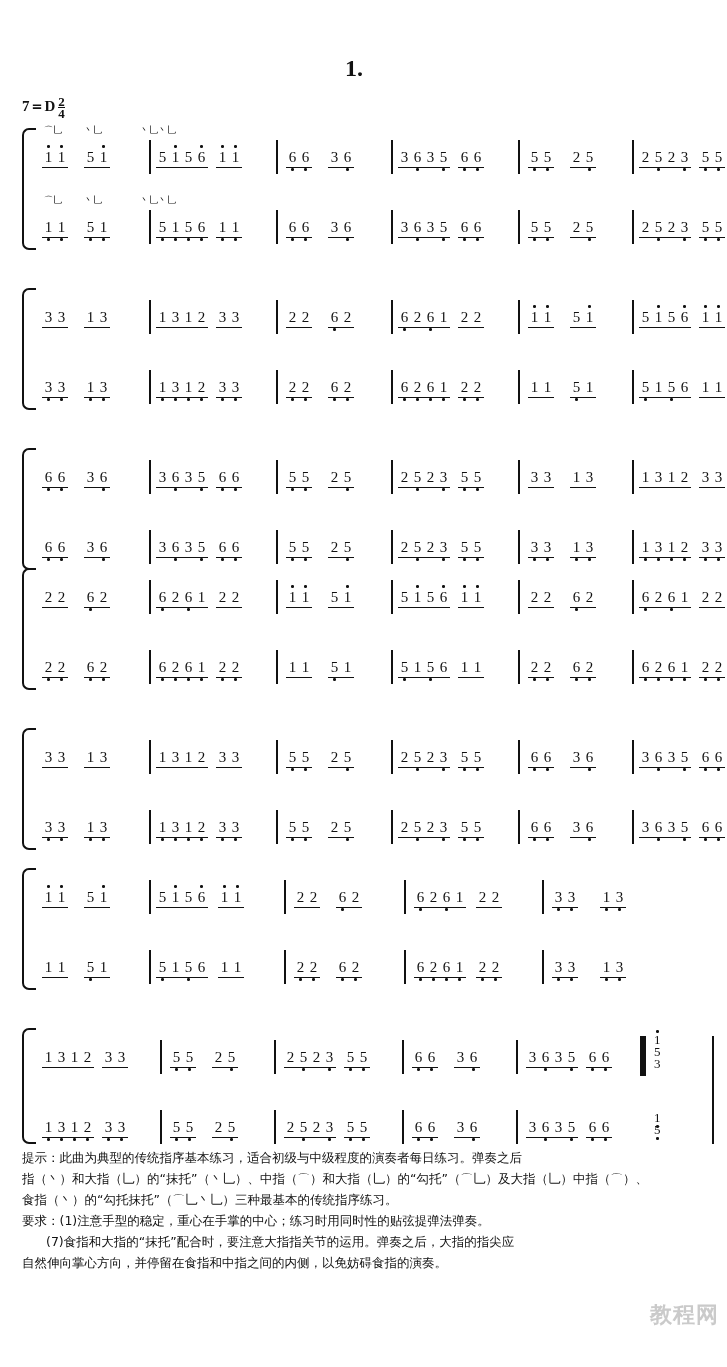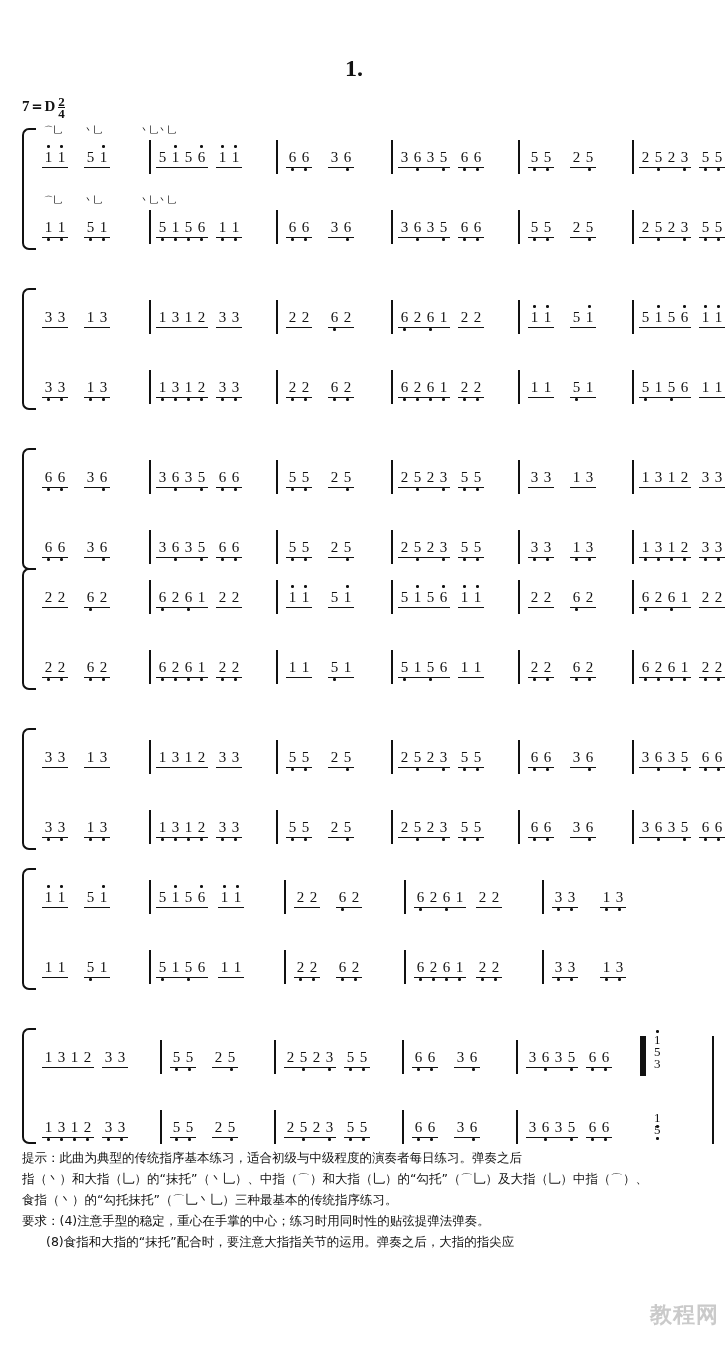--- a/index.html
+++ b/index.html
@@ -676,18 +676,19 @@
         <span class="low">1</span>
         <span class="low">5</span>
       </div>
     </div>
   </div>
 
   <div class="notes">
     <p>提示：此曲为典型的传统指序基本练习，适合初级与中级程度的演奏者每日练习。弹奏之后</p>
     <p>指（丶）和大指（乚）的“抹托”（丶乚）、中指（⌒）和大指（乚）的“勾托”（⌒乚）及大指（乚）中指（⌒）、</p>
     <p>食指（丶）的“勾托抹托”（⌒乚丶乚）三种最基本的传统指序练习。</p>
-    <p>要求：(4)注意手型的稳定，重心在手掌的中心；练习时用同时性的贴弦提弹法弹奏。</p>
-    <p class="indent">(8)食指和大指的“抹托”配合时，要注意大指指关节的运用。弹奏之后，大指的指尖应</p>
+    <p>要求：(1)注意手型的稳定，重心在手掌的中心；练习时用同时性的贴弦提弹法弹奏。</p>
+    <p class="indent">(7)食指和大指的“抹托”配合时，要注意大指指关节的运用。弹奏之后，大指的指尖应</p>
+    <p>自然伸向掌心方向，并停留在食指和中指之间的内侧，以免妨碍食指的演奏。</p>
   </div>
 
   <div class="watermark">教程网</div>
 </div>
 
 </body></html>

